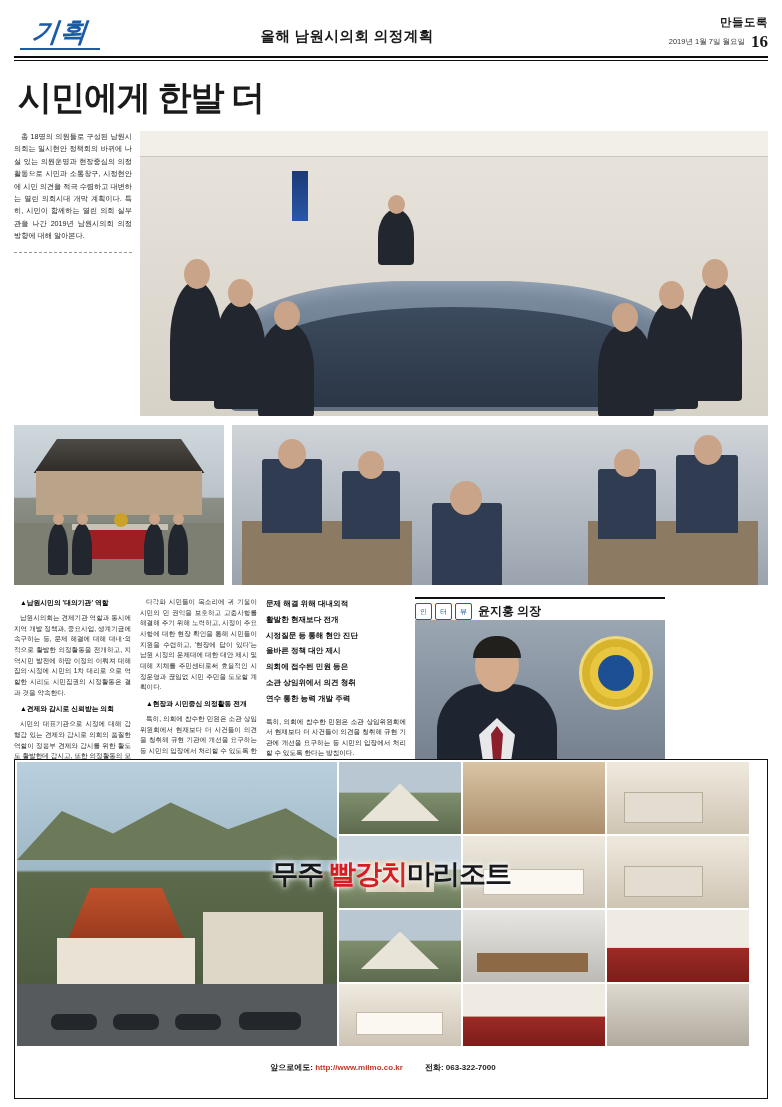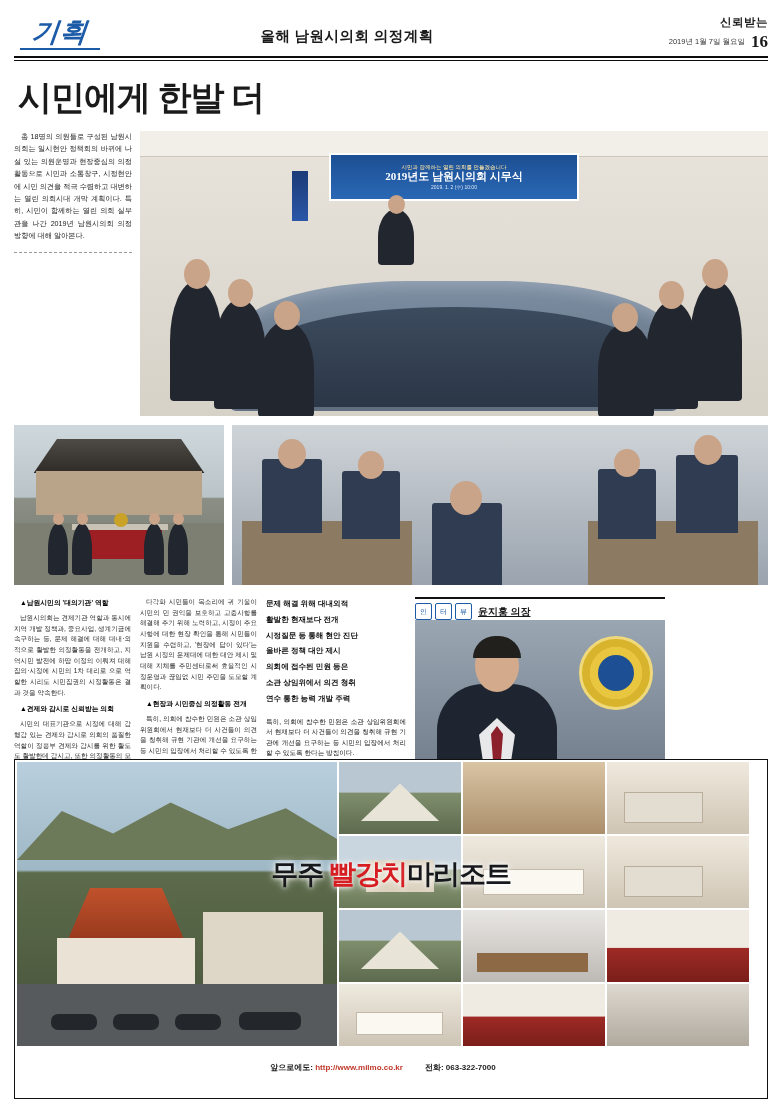--- a/index.html
+++ b/index.html
@@ -116,21 +116,21 @@
   .quote-col div { margin-bottom:1px; }
 
   
   .interview { width: 250px; }
   .iv-topline { border-top:2px solid #111; padding-top:4px; display:flex; align-items:center; gap:6px; }
   .iv-tag { display:flex; gap:3px; }
   .iv-tag span {
     width:17px; height:17px; border:1px solid #1c5ba8; color:#1c5ba8;
     font-size:7px; display:flex; align-items:center; justify-content:center; border-radius:2px;
   }
-  .iv-name { font-size:10px; font-weight:bold; font-family:"Liberation Serif",serif;text-decoration:underline; }
+  .iv-name { font-size:12px; font-weight:bold; font-family:"Liberation Serif",serif; }
   .iv-quote {
     font-family:"Liberation Serif",serif; font-size:13.5px; font-weight:bold;
     text-align:center; margin:5px 0 6px 0; letter-spacing:-0.5px;
   }
   .iv-photo { width:100%; height:168px; position:relative; overflow:hidden; background:#7a8795; }
   .iv-bg { position:absolute; inset:0; background:linear-gradient(#9aa6b2,#6e7a88); }
   .iv-emblem {
     position:absolute; right:12px; top:16px; width:74px; height:74px; border-radius:50%;
     background:radial-gradient(circle at 50% 50%, #e9c63f 0 54%, #d8b42c 55% 100%);
     border:3px solid #f0d97a;
@@ -198,21 +198,21 @@
 
 <div class="page">
 
   <div class="masthead">
     <div class="logo-box">
       <span class="logo-text">기획</span>
       <span class="logo-underline"></span>
     </div>
     <div class="mast-center">올해 남원시의회 의정계획</div>
     <div class="mast-right">
-      <div class="paper-name">신뢰받는</div>
+      <div class="paper-name">만들도록</div>
       <div class="mast-date-row">
         <div class="mast-date">2019년 1월 7일 월요일</div>
         <div class="page-num">16</div>
       </div>
     </div>
   </div>
   <div class="rule-thick"></div>
   <div class="rule-thin"></div>
 
   <div class="headline">시민에게 한발 더</div>
@@ -220,25 +220,20 @@
   <div class="top-sec">
     <div class="lead-col">
       <p>총 18명의 의원들로 구성된 남원시의회는 일시현안 정책회의 바뀌에 나설 있는 의원운영과 현장중심의 의정활동으로 시민과 소통창구, 시정현안에 시민 의견을 적극 수렴하고 대변하는 열린 의회시대 개막 계획이다. 특히, 시민이 함께하는 열린 의회 실무관을 나간 2019년 남원시의회 의정 방향에 대해 알아본다.</p>
       <div class="lead-rule"></div>
     </div>
 
     <div class="top-photo">
       <div class="ph-wall"></div>
       <div class="ph-ceiling"></div>
       <div class="ph-flag"></div>
-      <div class="ph-banner">
-        <div class="b1">시민과 함께하는 열린 의회를 만들겠습니다</div>
-        <div class="b2">2019년도 남원시의회 시무식</div>
-        <div class="b3">2019. 1. 2 (수) 10:00</div>
-      </div>
       <div class="ph-table"></div>
       <div class="ph-table-in"></div>
 
       <div class="ph-person" style="left:30px; top:150px; width:52px; height:120px;"></div>
       <div class="ph-head" style="left:44px; top:128px; width:26px; height:30px;"></div>
       <div class="ph-person" style="left:74px; top:168px; width:52px; height:110px;"></div>
       <div class="ph-head" style="left:88px; top:148px; width:25px; height:28px;"></div>
       <div class="ph-person" style="left:118px; top:190px; width:56px; height:96px;"></div>
       <div class="ph-head" style="left:134px; top:170px; width:26px; height:29px;"></div>
 

